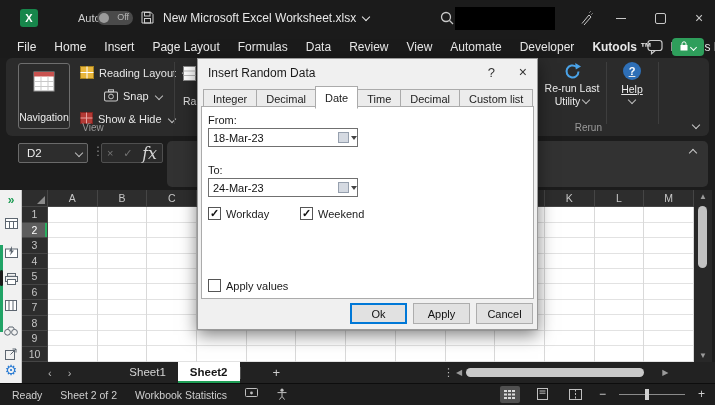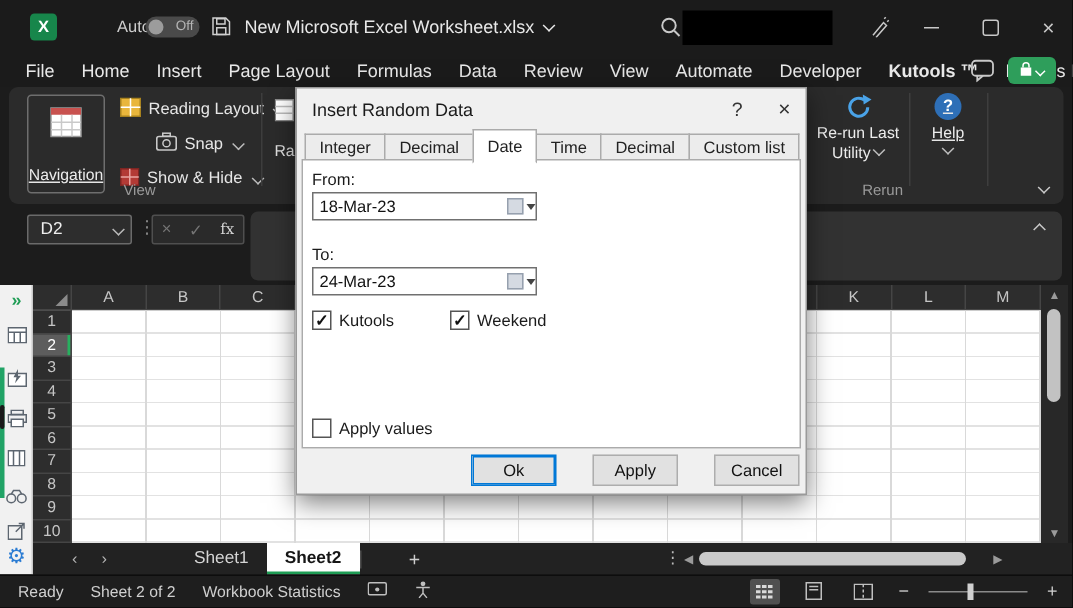--- a/index.html
+++ b/index.html
@@ -28,21 +28,21 @@
   
   #menubar{left:0;top:36px;width:715px;height:22px;background:#1b1b1b;display:flex;align-items:center;padding-left:8px;box-sizing:border-box;}
   .menu-item{padding:0 9px;font-size:12px;color:#e8e8e8;white-space:nowrap;}
   .menu-item.bold{font-weight:bold;}
   #comment-icon{left:647px;top:39px;}
   #share-button{left:672px;top:38px;width:32px;height:18px;background:#2e9e5b;border-radius:4px;
       display:flex;align-items:center;justify-content:center;gap:3px;color:#fff;}
   
   #ribbon{left:6px;top:58px;width:703px;height:78px;background:#2b2b2b;border-radius:6px;}
   #nav-button{left:12px;top:5px;width:52px;height:66px;border:1px solid #6e6e6e;border-radius:3px;
-      display:flex;flex-direction:column;align-items:center;justify-content:space-between;padding:7px 0 5px;box-sizing:border-box;text-decoration:underline;}
+      display:flex;flex-direction:column;align-items:center;justify-content:space-between;padding:7px 0 5px;box-sizing:border-box;}
   #nav-button span{font-size:10.5px;color:#ececec;}
   .rstack-item{left:74px;height:16px;display:flex;align-items:center;gap:5px;font-size:11px;color:#e6e6e6;white-space:nowrap;}
   .rstack-item .chev{margin-left:2px;color:#bdbdbd;}
   #view-group-label{left:12px;top:64px;width:150px;text-align:center;font-size:10px;color:#9a9a9a;}
   .rib-sep{top:4px;width:1px;height:62px;background:#3e3e3e;}
   #partial-button{left:177px;top:8px;width:16px;height:60px;overflow:hidden;color:#e0e0e0;font-size:10.5px;}
   #partial-button svg{display:block;margin-bottom:14px;}
   #rerun-button{left:536px;top:4px;width:60px;text-align:center;}
   #rerun-button .lbl{font-size:10.5px;color:#ececec;line-height:13px;}
   #help-button{left:604px;top:4px;width:44px;text-align:center;text-decoration:underline;}
@@ -53,21 +53,21 @@
   #rerun-group-label{left:536px;top:64px;width:60px;text-align:right;font-size:10px;color:#9a9a9a;}
   #ribbon-collapse{right:10px;bottom:8px;color:#c9c9c9;}
   
   #name-box{left:18px;top:143px;width:70px;height:20px;background:#2d2d2d;border:1px solid #6a6a6a;border-radius:2px;
       box-sizing:border-box;display:flex;align-items:center;padding:0 5px 0 8px;font-size:11.5px;color:#eee;}
   #name-box .chev{margin-left:auto;color:#bbb;}
   #fx-dots{left:92px;top:144px;color:#8a8a8a;font-size:12px;letter-spacing:0;}
   #fx-cluster{left:101px;top:143px;width:62px;height:20px;border:1px solid #4f4f4f;border-radius:2px;background:#2a2a2a;
       box-sizing:border-box;display:flex;align-items:center;justify-content:space-around;}
   .dim-glyph{color:#757575;font-size:11px;}
-  #fx-label{font-family:"DejaVu Serif",serif;font-size:10px;color:#d6d6d6;}
+  #fx-label{font-style:italic;font-family:"DejaVu Serif",serif;font-size:16px;color:#d6d6d6;}
   #formula-bar{left:167px;top:141px;width:541px;height:46px;background:#323232;border-radius:5px;}
   #formula-collapse{right:12px;top:9px;color:#c9c9c9;}
   
   #sidebar{left:0;top:190px;width:22px;height:193px;background:#f1f1f1;border-right:1px solid #c9c9c9;box-sizing:border-box;}
   #sidebar-stripe{left:0;top:55px;width:3px;height:87px;background:#21a366;}
   #sidebar-handle{left:0;top:80px;width:3px;height:16px;background:#1a1a1a;border-radius:2px;}
   .side-ic{left:0;width:22px;text-align:center;}
   #expand-pane-icon{top:3px;color:#1f9d55;font-weight:bold;font-size:12px;}
   #expand-pane-icon::before{content:"»";}
   #settings-gear-icon{top:172px;color:#2b7cd3;font-size:14px;}
@@ -126,21 +126,21 @@
       font-family:"Liberation Sans",sans-serif;font-size:11px;padding:0 24px 0 4px;color:#111;}
   .dd-btn{width:22px;height:15px;display:flex;align-items:center;justify-content:center;gap:2px;}
   .mini-cal{width:9px;height:9px;background:#d5dae2;border:1px solid #96a0ae;}
   .tri-down{width:0;height:0;border-left:3.5px solid transparent;border-right:3.5px solid transparent;border-top:4px solid #444;}
   .cbrow{display:flex;align-items:center;gap:5px;font-size:11px;color:#1a1a1a;}
   .cb{width:13px;height:13px;background:#fff;border:1px solid #555;box-sizing:border-box;position:relative;flex:none;}
   .cb.checked::after{content:"✓";position:absolute;left:1px;top:-1px;font-size:11px;font-weight:bold;color:#111;}
   .dlg-btn{width:57px;height:21px;background:#e1e1e1;border:1px solid #adadad;font-family:"Liberation Sans",sans-serif;
       font-size:11px;color:#111;padding:0;}
   .dlg-btn.default{border-color:#0078d7;box-shadow:inset 0 0 0 1px #0078d7;}
-  #dlg-footer{right:4px;bottom:5px;display:flex;gap:24px;padding-left:44px;}
+  #dlg-footer{right:4px;bottom:5px;display:flex;gap:6px;padding-left:44px;}
   
   .chev{display:inline-block;width:5px;height:5px;border-right:1.4px solid currentColor;border-bottom:1.4px solid currentColor;transform:rotate(45deg);vertical-align:2px;}
   .chev.up{transform:rotate(-135deg);vertical-align:-2px;}
 </style>
 </head>
 <body>
 
 <div id="app">
 
   <div id="titlebar" class="abs">
@@ -484,21 +484,21 @@
           <span class="tri-down"></span>
         </span>
       <div class="abs dlabel" style="top:57px;">To:</div>
       <input class="abs dinput" style="top: 71px;" value="24-Mar-23">
       <span class="abs dd-btn" style="left:134px;top:73px;">
           <span class="mini-cal"></span>
           <span class="tri-down"></span>
         </span>
       <div class="abs cbrow" style="left:6px;top:100px;">
         <span class="cb checked"></span>
-        <span>Kutools</span>
+        <span>Workday</span>
       </div>
       <div class="abs cbrow" style="left:98px;top:100px;">
         <span class="cb checked"></span>
         <span>Weekend</span>
       </div>
       <div class="abs cbrow" style="left:6px;top:172px;">
         <span class="cb"></span>
         <span>Apply values</span>
       </div>
     </div>

